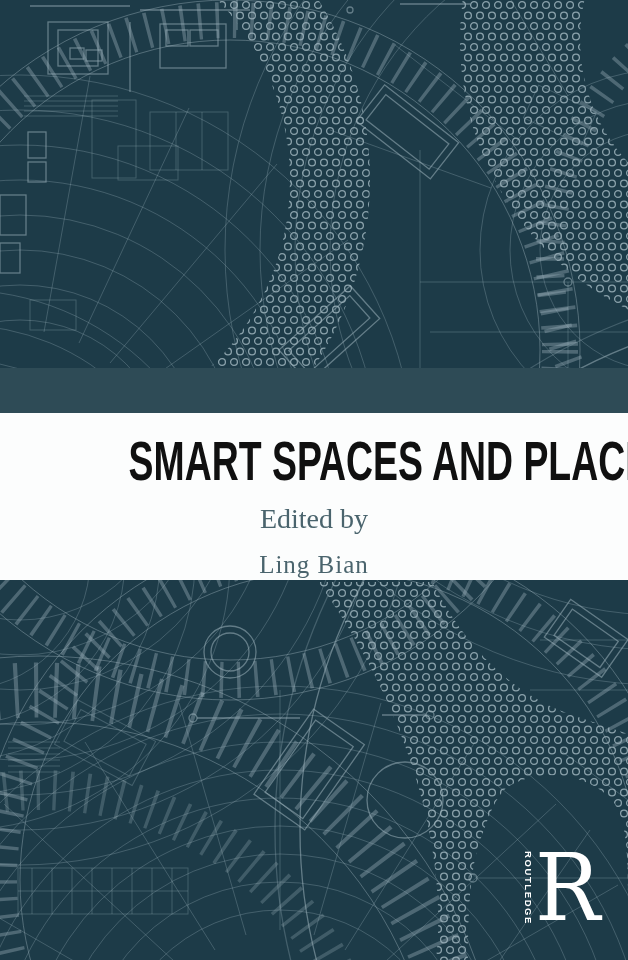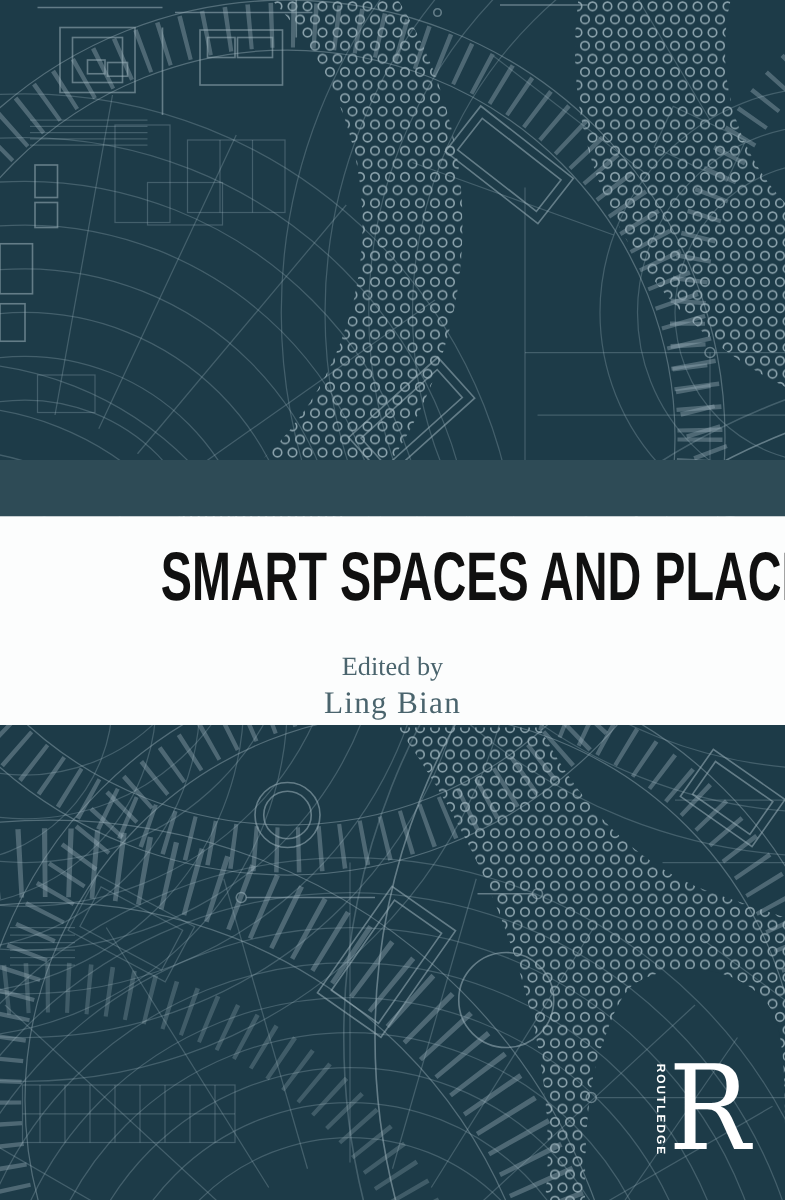--- a/index.html
+++ b/index.html
@@ -44,26 +44,26 @@
     font-size: 55px;
     line-height: 1;
     letter-spacing: 0px;
     white-space: nowrap;
     transform: scaleX(.68);
     transform-origin: 50% 50%;
     color: var(--title-text, #101010);
   }
   .credits { font-family: "Liberation Serif", serif; color: var(--credit-text, #4a646d); }
   .edited-by {
-    margin-top: 33px;
-    font-size: 21px;
+    margin-top: 15px;
+    font-size: 28px;
     line-height: 1.1;
   }
   .editor-name {
-    margin-top: 4px;
+    margin-top: 16px;
     font-size: 25px;
     letter-spacing: 1px;
     line-height: 1.1;
   }
   .logo {
     position: absolute;
     left: 521px; top: 846px;
     height: 84px;
     display: flex;
     align-items: center;

